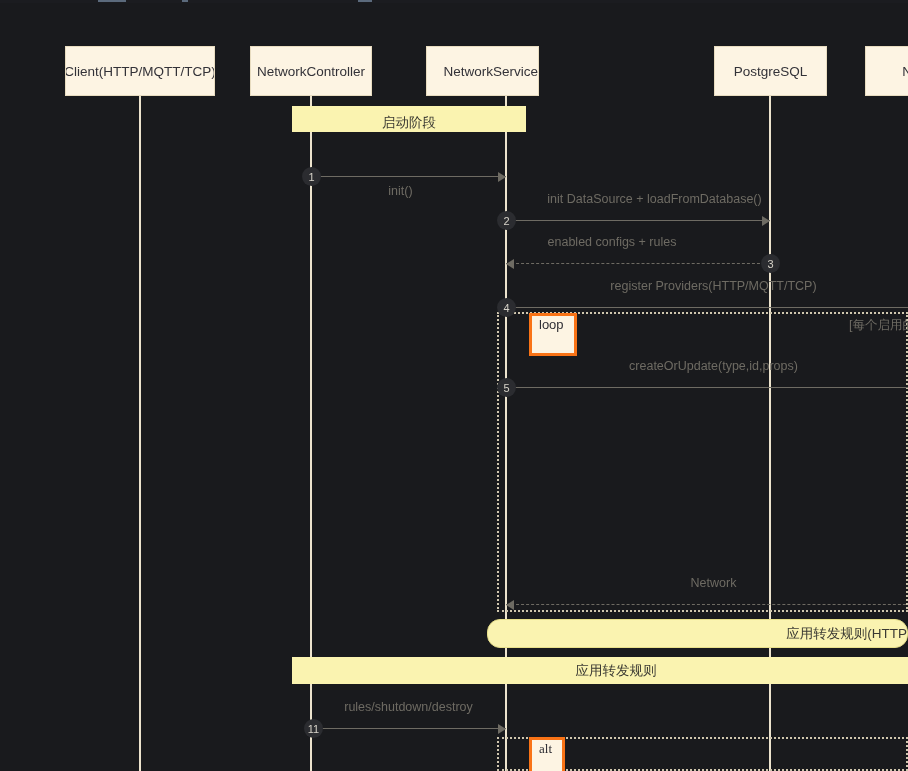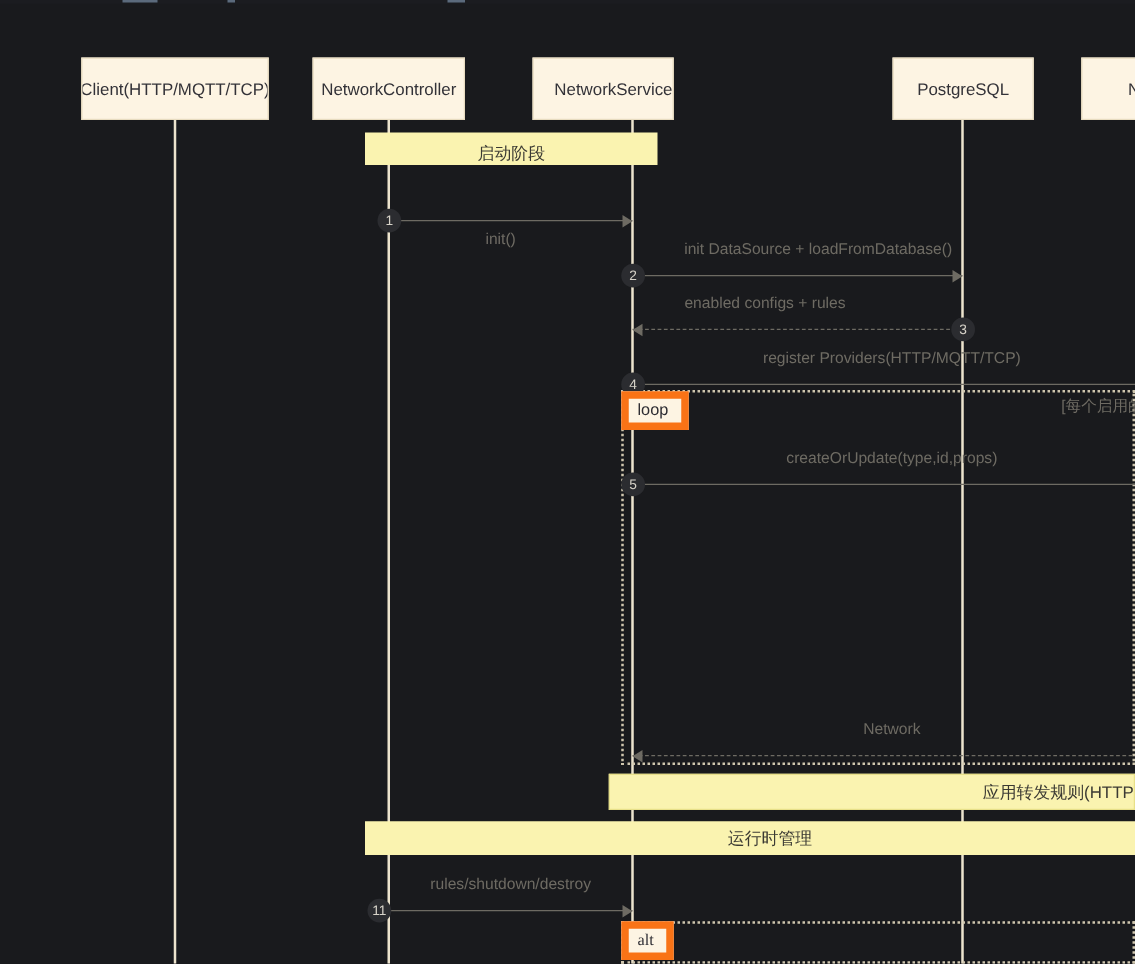--- a/index.html
+++ b/index.html
@@ -101,27 +101,28 @@
   
   .fragment{
     position:absolute;
     border:2px dotted #cfc6ae;
     box-sizing:border-box;
     background:transparent;
   }
   .fragment-label{
     position:absolute;
     background:#fdf4e3;
-    border:6px solid #f97316;
+    border:3px solid #f97316;
     color:#2e2d33;
     font-size:13px;
-    padding:1px 10px 2px 7px;
+    padding:1px 10px 20px 7px;
     box-sizing:border-box;
     z-index:6;
     line-height:16px;
+    margin-left:32px;
   }
   .fragment-cond{
     position:absolute;
     color:#6e6b63;
     font-size:12.5px;
     white-space:nowrap;
   }
 </style>
 </head>
 <body>
@@ -165,26 +166,26 @@
       <div class="fragment-cond" style="left: 849px; top: 317px;">[每个启用的</div>
       <div class="fragment" style="left: 497px; top: 737px; width: 411px; height: 34px;"></div>
       <div class="fragment-label" style="left: 497px; top: 737px; font-family: Liberation Serif, serif;">alt</div>
     </div>
 
   <div id="sections">
       <div class="section-bar" style="left: 292px; top: 106px; width: 234px; height: 26px; align-items: flex-end;">
         <span>启动阶段</span>
       </div>
       <div class="section-bar" style="left: 292px; top: 657px; width: 648px; height: 27px;">
-        <span>运行时管理</span>
+        <span>应用转发规则</span>
       </div>
     </div>
 
   <div id="notes">
-      <div class="note-bar" style="left: 487px; top: 619px; width: 421px; height: 29px;">
+      <div class="note-bar" style="left: 487px; top: 619px; width: 421px; height: 29px; border-radius: 13px;">
         <span>应用转发规则(HTTP</span>
       </div>
     </div>
 
   <div id="messages">
       <div class="msg-line" style="left: 311px; top: 176px; width: 195px;"></div>
       <div class="arrow-head right" style="top: 172px; left: 498px;"></div>
       <div class="msg-label" style="left: 311px; width: 179px; top: 148px; margin-top: 36px;">init()</div>
       <div class="seq-badge" style="left: 302px; top: 167px;">1</div>
       <div class="msg-line" style="left: 506px; top: 220px; width: 264px;"></div>
@@ -200,16 +201,16 @@
       <div class="seq-badge" style="left: 497px; top: 298px;">4</div>
       <div class="msg-line" style="left: 506px; top: 387px; width: 415px;"></div>
       <div class="msg-label" style="left: 506px; width: 415px; top: 359px;">createOrUpdate(type,id,props)</div>
       <div class="seq-badge" style="left: 497px; top: 378px;">5</div>
       <div class="msg-line dashed" style="left: 506px; top: 604px; width: 415px;"></div>
       <div class="arrow-head left" style="top: 600px; left: 506px;"></div>
       <div class="msg-label" style="left: 506px; width: 415px; top: 576px;">Network</div>
       <div class="msg-line" style="left: 311px; top: 728px; width: 195px;"></div>
       <div class="arrow-head right" style="top: 724px; left: 498px;"></div>
       <div class="msg-label" style="left: 311px; width: 195px; top: 700px;">rules/shutdown/destroy</div>
-      <div class="seq-badge" style="left: 294px; top: 719px; text-align: right;">11</div>
+      <div class="seq-badge" style="left: 304px; top: 719px; text-align: right;">11</div>
     </div>
 
 </div>
 
 </body></html>

